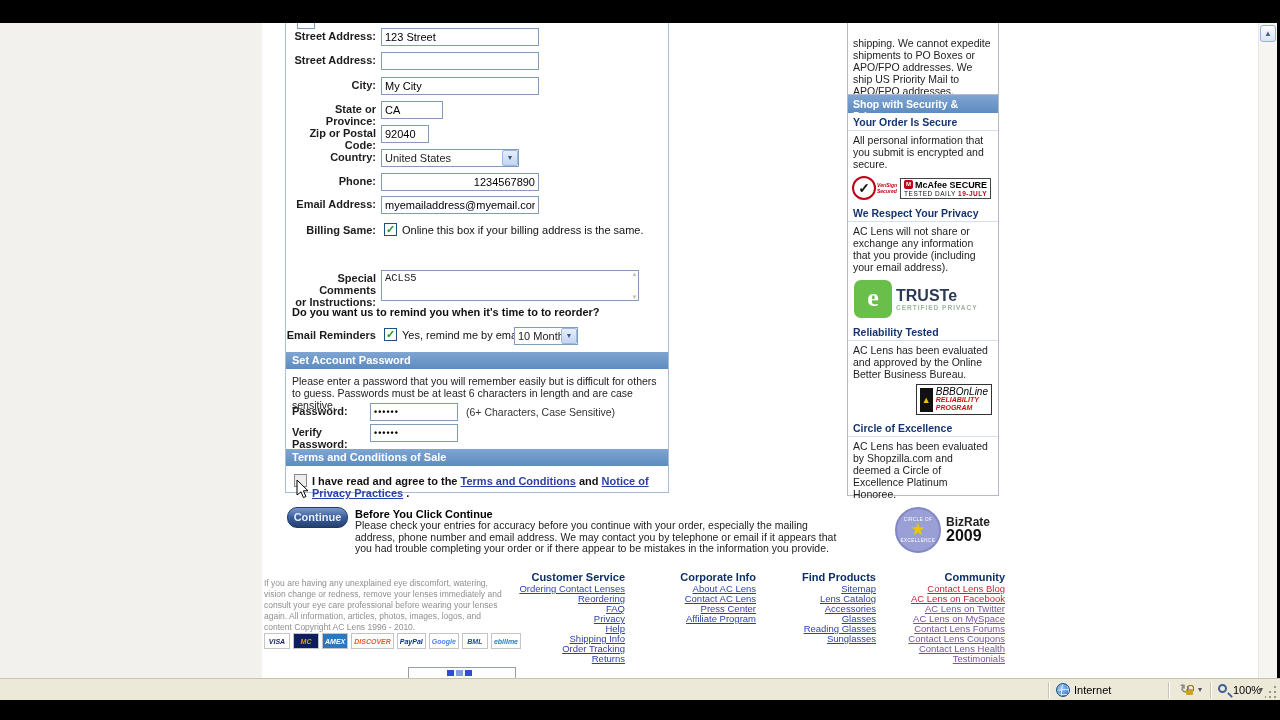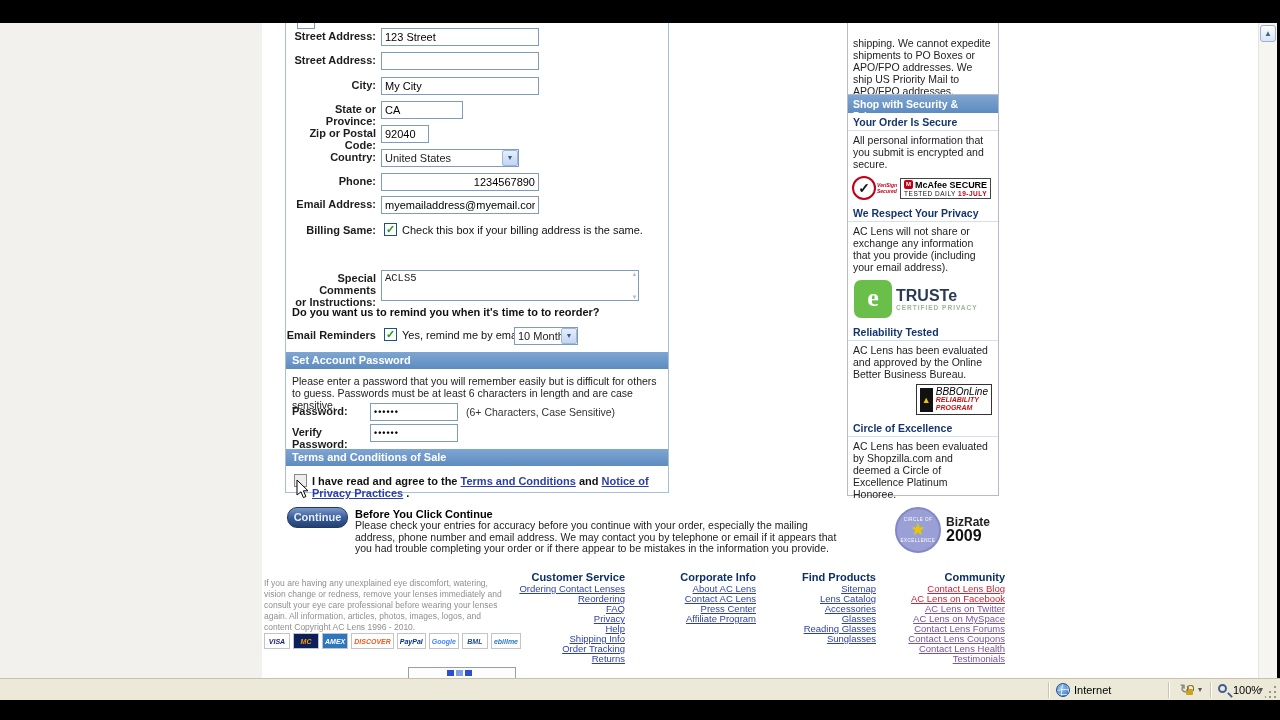--- a/index.html
+++ b/index.html
@@ -107,40 +107,40 @@
     <div class="flabel" style="top:7px">Street Address:</div>
     <input class="finput" style="left: 95px; top: 5px; width: 158px;" value="123 Street">
 
     <div class="flabel" style="top:31px">Street Address:</div>
     <input class="finput" style="left: 95px; top: 29px; width: 158px;" value="">
 
     <div class="flabel" style="top:56px">City:</div>
     <input class="finput" style="left: 95px; top: 54px; width: 158px;" value="My City">
 
     <div class="flabel" style="top:80px">State or Province:</div>
-    <input class="finput" style="left: 95px; top: 78px; width: 82px;" value="CA">
+    <input class="finput" style="left: 95px; top: 78px; width: 62px;" value="CA">
 
     <div class="flabel" style="top:104px">Zip or Postal Code:</div>
     <input class="finput" style="left: 95px; top: 102px; width: 48px;" value="92040">
 
     <div class="flabel" style="top:128px">Country:</div>
     <div class="xpselect" style="left:95px;top:126px;width:138px">
       <span class="seltext">United States</span>
       <span class="selbtn">▼</span>
     </div>
 
     <div class="flabel" style="top:152px">Phone:</div>
     <input class="finput" style="left: 95px; top: 150px; width: 158px; text-align: right;" value="1234567890">
 
     <div class="flabel" style="top:175px">Email Address:</div>
     <input class="finput" style="left: 95px; top: 173px; width: 158px;" value="myemailaddress@myemail.com">
 
     <div class="flabel" style="top:201px">Billing Same:</div>
     <div class="cb" style="left:98px;top:200px"><span>✓</span></div>
-    <div class="inline-label" style="left:116px;top:201px">Check this box if your billing address is the same.</div>
+    <div class="inline-label" style="left:116px;top:201px">Online this box if your billing address is the same.</div>
 
     <div class="flabel" style="top:249px;line-height:12px">
       <span>Special Comments</span><br>
       <span>or Instructions:</span>
     </div>
     <div class="ftextarea">ACLS5</div>
     <div class="ta-scroll">
       <span>▲</span>
       <span>▼</span>
     </div>

